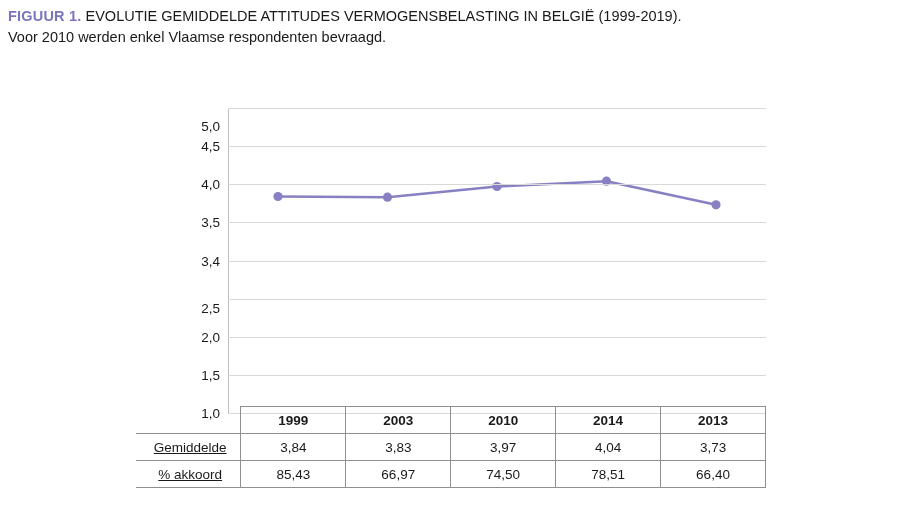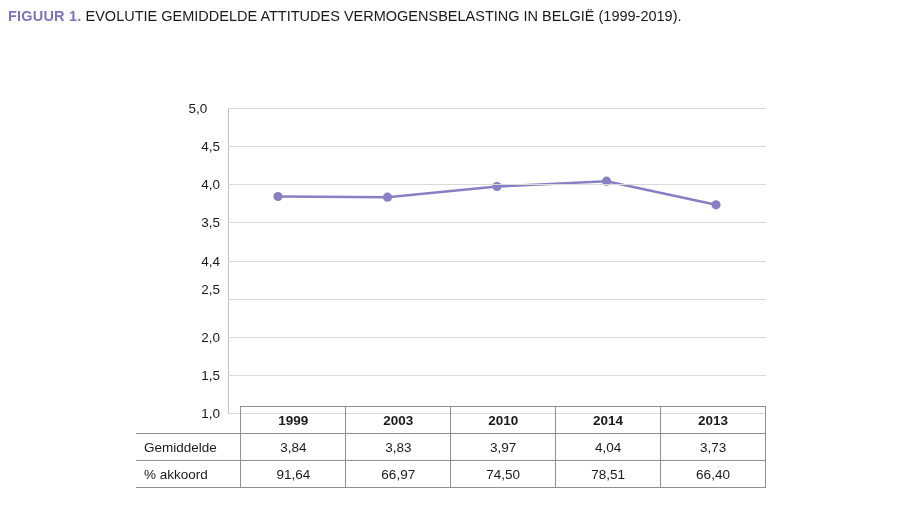--- a/index.html
+++ b/index.html
@@ -118,50 +118,52 @@
     height: 26px;
     text-align: center;
     padding: 0 4px;
     font-weight: normal;
     color: #1a1a1a;
   }
   table.data-table thead th {
     font-weight: bold;
   }
   table.data-table .rowhead {
-    text-align: left;
+    text-align: center;
     padding-left: 8px;
     width: 92px;
     border-left: none;
+    text-decoration: underline;
   }
   table.data-table thead th.corner {
     border: none;
     background: transparent;
   }
 </style>
 </head>
 <body>
 
 <div id="page">
 
   <div class="caption">
     <div class="caption-line">
       <span class="fig-label">FIGUUR 1.</span>
       <span class="fig-title">EVOLUTIE GEMIDDELDE ATTITUDES VERMOGENSBELASTING IN BELGIË (1999-2019).</span>
     </div>
+    <div class="caption-line">Voor 2010 werden enkel Vlaamse respondenten bevraagd.</div>
   </div>
 
   <div class="chart-wrap">
     <div class="ylabels" id="ylabels">
-        <div class="ytick" style="top: 0px; text-align: center;">5,0</div>
+        <div class="ytick" style="top: 18px;">5,0</div>
         <div class="ytick" style="top: 38.125px;">4,5</div>
         <div class="ytick" style="top: 76.25px;">4,0</div>
         <div class="ytick" style="top: 114.375px;">3,5</div>
-        <div class="ytick" style="top: 152.5px;">4,4</div>
-        <div class="ytick" style="top: 181px;">2,5</div>
+        <div class="ytick" style="top: 152.5px;">3,4</div>
+        <div class="ytick" style="top: 200px;">2,5</div>
         <div class="ytick" style="top: 228.75px;">2,0</div>
         <div class="ytick" style="top: 266.875px;">1,5</div>
         <div class="ytick" style="top: 305px;">1,0</div>
       </div>
     <div class="plot" id="plot">
       <div class="axis-line"></div>
       <svg class="series-svg" id="series-svg" viewBox="0 0 538 305" preserveAspectRatio="none">
           <path d="M50.0 88.5 L159.5 89.2 L269.0 78.5 L378.5 73.2 L488.0 96.8" fill="none" stroke="#8781c4" stroke-width="2.6" stroke-linejoin="round" stroke-linecap="round"></path>
           <circle cx="50.0" cy="88.5" r="4.6" fill="#8781c4"></circle>
           <circle cx="159.5" cy="89.2" r="4.6" fill="#8781c4"></circle>
@@ -197,21 +199,21 @@
           <tr>
             <td class="rowhead">Gemiddelde</td>
             <td>3,84</td>
             <td>3,83</td>
             <td>3,97</td>
             <td>4,04</td>
             <td>3,73</td>
           </tr>
           <tr>
             <td class="rowhead">% akkoord</td>
-            <td>91,64</td>
+            <td>85,43</td>
             <td>66,97</td>
             <td>74,50</td>
             <td>78,51</td>
             <td>66,40</td>
           </tr>
         </tbody>
     </table>
   </div>
 
 </div>

